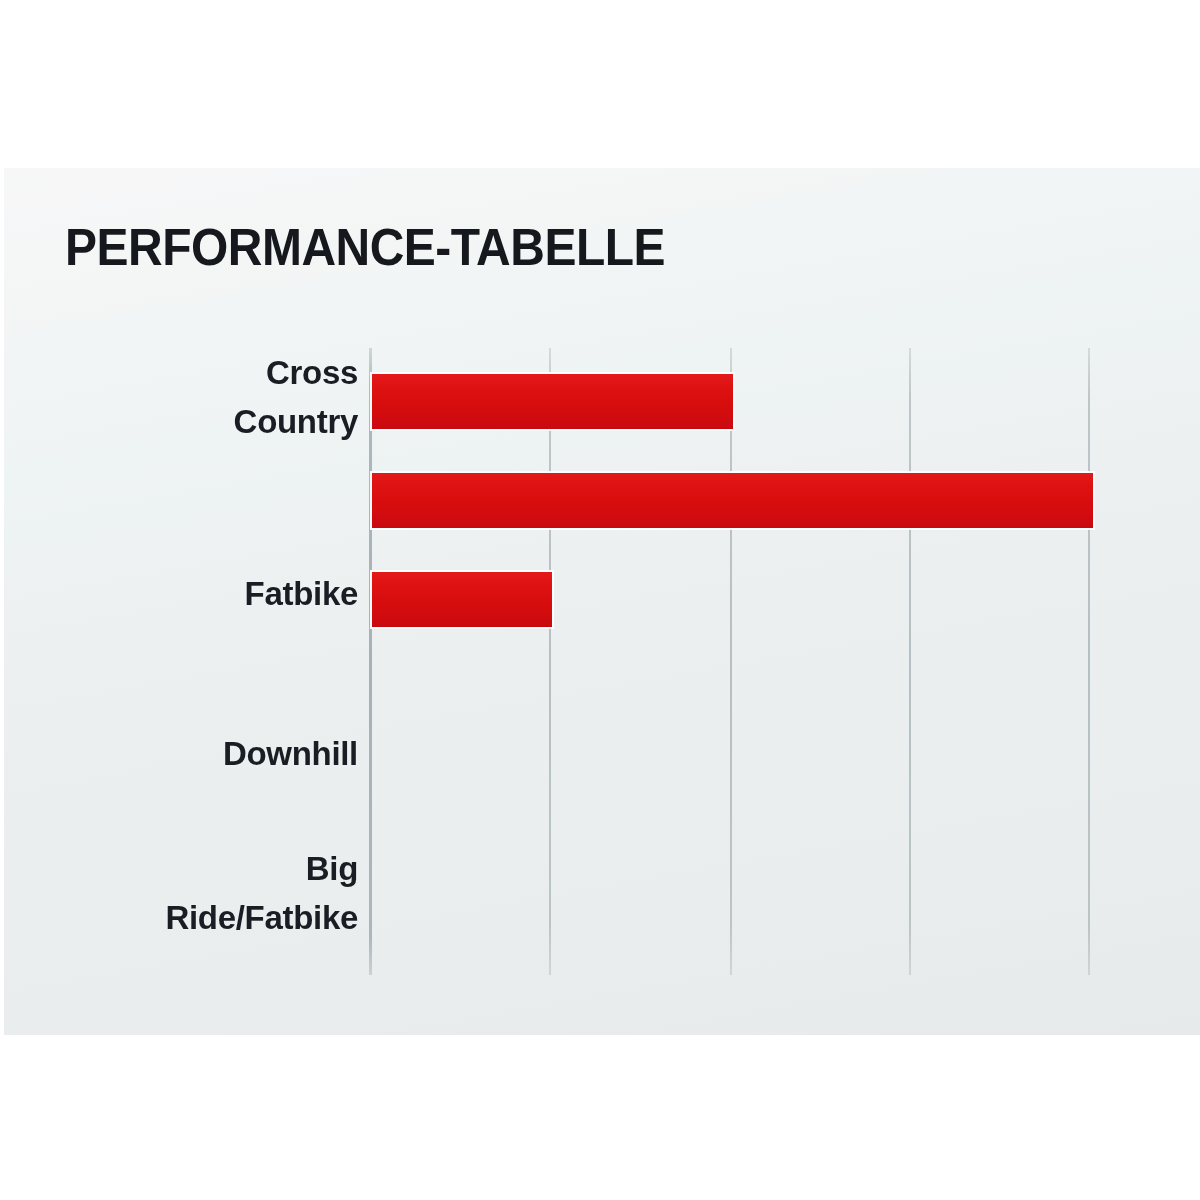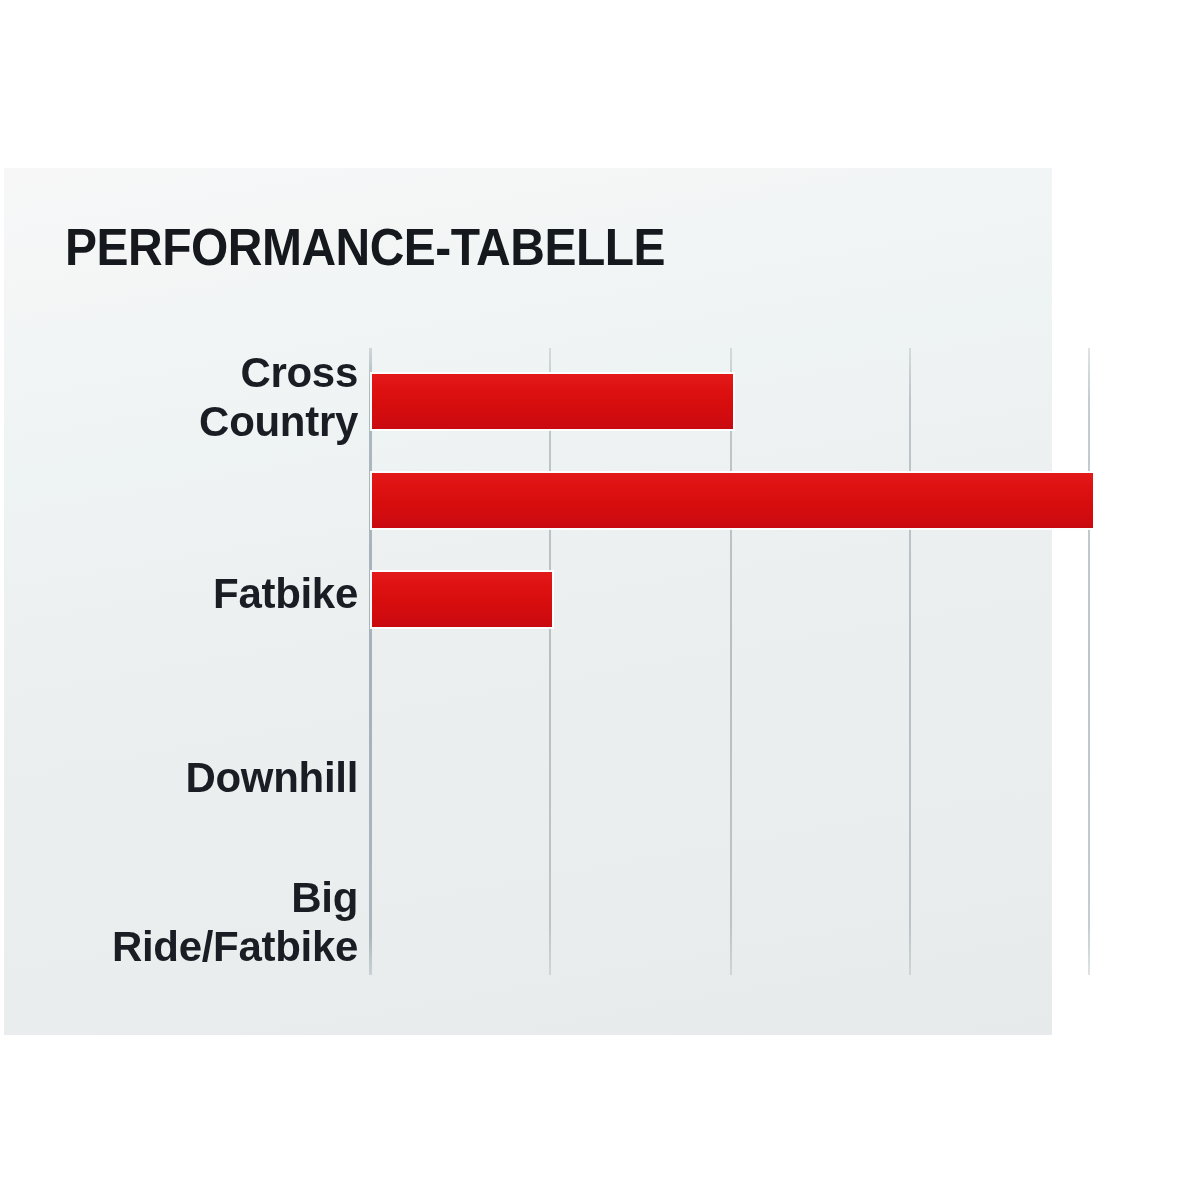--- a/index.html
+++ b/index.html
@@ -15,21 +15,21 @@
     background: #ffffff;
     overflow: hidden;
     font-family: "Liberation Sans", "DejaVu Sans", sans-serif;
   }
 
   
   #panel {
     position: absolute;
     left: 4px;
     top: 168px;
-    width: 1048px;
+    width: 1196px;
     height: 867px;
     background: linear-gradient(170deg,
                 #f7f7f8 0%,
                 #f4f6f6 12%,
                 #eef3f3 30%,
                 #eceff0 52%,
                 #eaeeee 72%,
                 #e8ecec 88%,
                 #e6eaea 100%);
   }
@@ -94,21 +94,21 @@
     box-shadow: 0 0 0 2px rgba(255,255,255,0.92),
                 0 1px 2px rgba(0,0,0,0.10);
   }
 
   
   .cat-label {
     position: absolute;
     right: 0;
     width: 330px;
     text-align: right;
-    font-size: 42px;
+    font-size: 33px;
     font-weight: bold;
     line-height: 49px;
     color: #1a1e24;
     font-family: "Liberation Sans", "DejaVu Sans", sans-serif;
     letter-spacing: -0.3px;
     text-shadow: 0 0 1px rgba(255,255,255,0.75);
     white-space: pre-line;
   }
   #labels {
     position: absolute;
@@ -127,23 +127,23 @@
 
     <div id="chart-title">PERFORMANCE-TABELLE</div>
 
     <div id="labels">
       <div class="cat-label" style="top: 0px; height: 98px; display:flex; align-items:center; justify-content:flex-end;">Cross
 Country</div>
 
 
       <div class="cat-label" style="top: 196px; height: 98px; display:flex; align-items:center; justify-content:flex-end;">Fatbike</div>
 
-      <div class="cat-label" style="top: 399px; height: 60px; display:flex; align-items:center; justify-content:flex-end;">Downhill</div>
+      <div class="cat-label" style="top: 375px; height: 60px; display:flex; align-items:center; justify-content:flex-end;">Downhill</div>
 
-      <div class="cat-label" style="top: 524px; height: 100px; display:flex; align-items:center; justify-content:flex-end;">Big
+      <div class="cat-label" style="top: 495px; height: 100px; display:flex; align-items:center; justify-content:flex-end;">Big
 Ride/Fatbike</div>
     </div>
 
     <div id="plot">
 
       <div class="gridline axis" style="left:0px;"></div>
       <div class="gridline" style="left:180px;"></div>
       <div class="gridline" style="left:361px;"></div>
       <div class="gridline" style="left:540px;"></div>
       <div class="gridline" style="left:719px;"></div>

